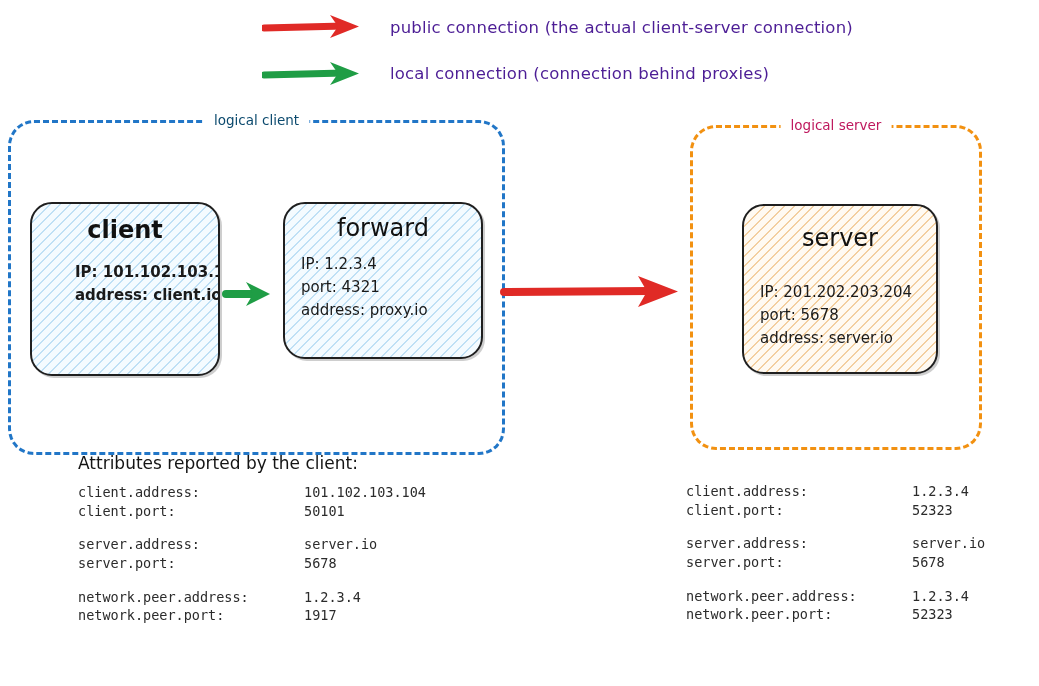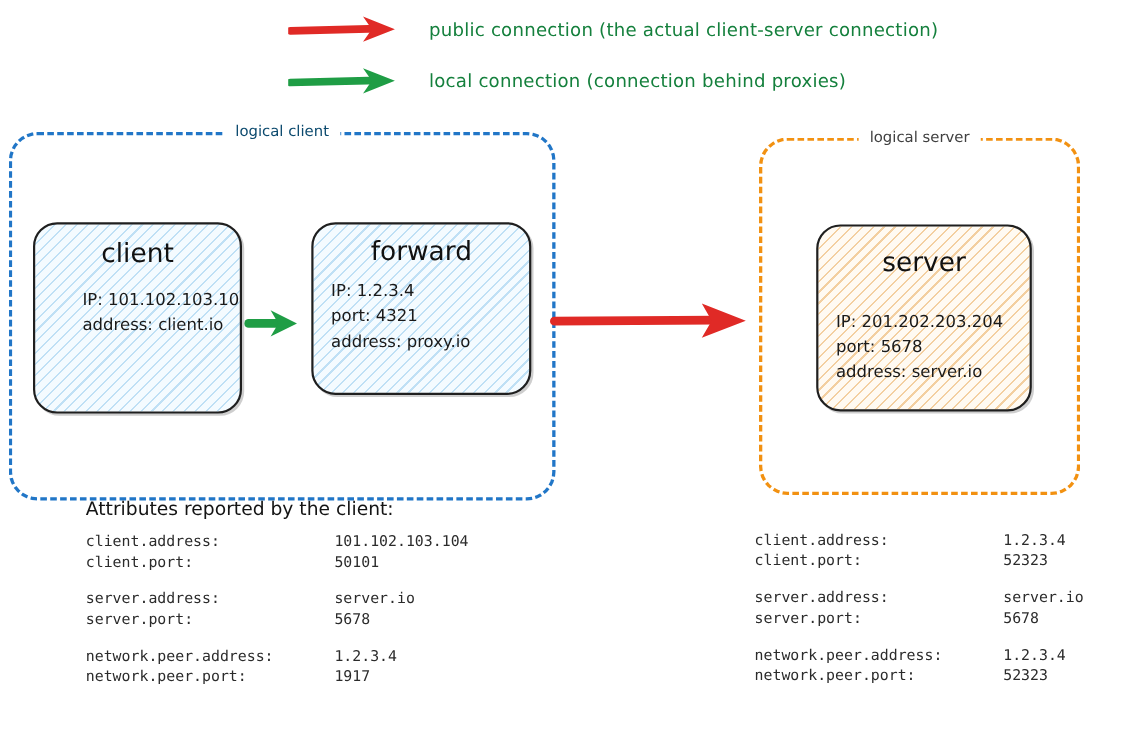--- a/index.html
+++ b/index.html
@@ -21,21 +21,21 @@
     display: flex;
     align-items: center;
   }
   #legend-public { left: 262px; top: 12px; }
   #legend-local  { left: 262px; top: 58px; }
 
   .legend-arrow { width: 110px; height: 30px; flex: 0 0 auto; }
   .legend-text {
     font-family: "DejaVu Sans", sans-serif;
     font-size: 16.5px;
-    color: #15803d;
+    color: #4c1d95;
     margin-left: 18px;
     white-space: nowrap;
     letter-spacing: 0.2px;
   }
 
   
   .logical-box {
     position: absolute;
     border-radius: 26px;
     box-sizing: border-box;
@@ -54,21 +54,21 @@
     position: absolute;
     top: -11px;
     left: 50%;
     transform: translateX(-50%);
     background: #ffffff;
     padding: 0 10px;
     font-size: 13.5px;
     white-space: nowrap;
   }
   #logical-client-label { color: #0c4a6e; }
-  #logical-server-label { color: #404040; }
+  #logical-server-label { color: #be185d; }
 
   
   .node {
     position: absolute;
     border: 2.2px solid #1f1f1f;
     border-radius: 22px;
     box-sizing: border-box;
     overflow: hidden;
     box-shadow: 2px 2px 0 rgba(30,30,30,0.22);
   }
@@ -96,21 +96,21 @@
   }
   .node-props {
     margin-top: 14px;
     padding-left: 16px;
     font-size: 15px;
     color: #1a1a1a;
     line-height: 1.52;
   }
   .node-props div { white-space: nowrap; }
 
-  #node-client  { left: 30px;  top: 202px; width: 190px; height: 174px; }
+  #node-client  { left: 30px;  top: 202px; width: 190px; height: 174px; font-weight: bold; }
   #node-proxy   { left: 283px; top: 202px; width: 200px; height: 157px; }
   #node-server  { left: 742px; top: 204px; width: 196px; height: 170px; }
 
   #node-client .node-props  { margin-top: 16px; padding-left: 43px; }
   #node-proxy  .node-props  { margin-top: 10px; }
   #node-server .node-props  { margin-top: 28px; }
   #node-server .node-title  { margin-top: 18px; }
   #node-client .node-title  { margin-top: 12px; }
 
   

